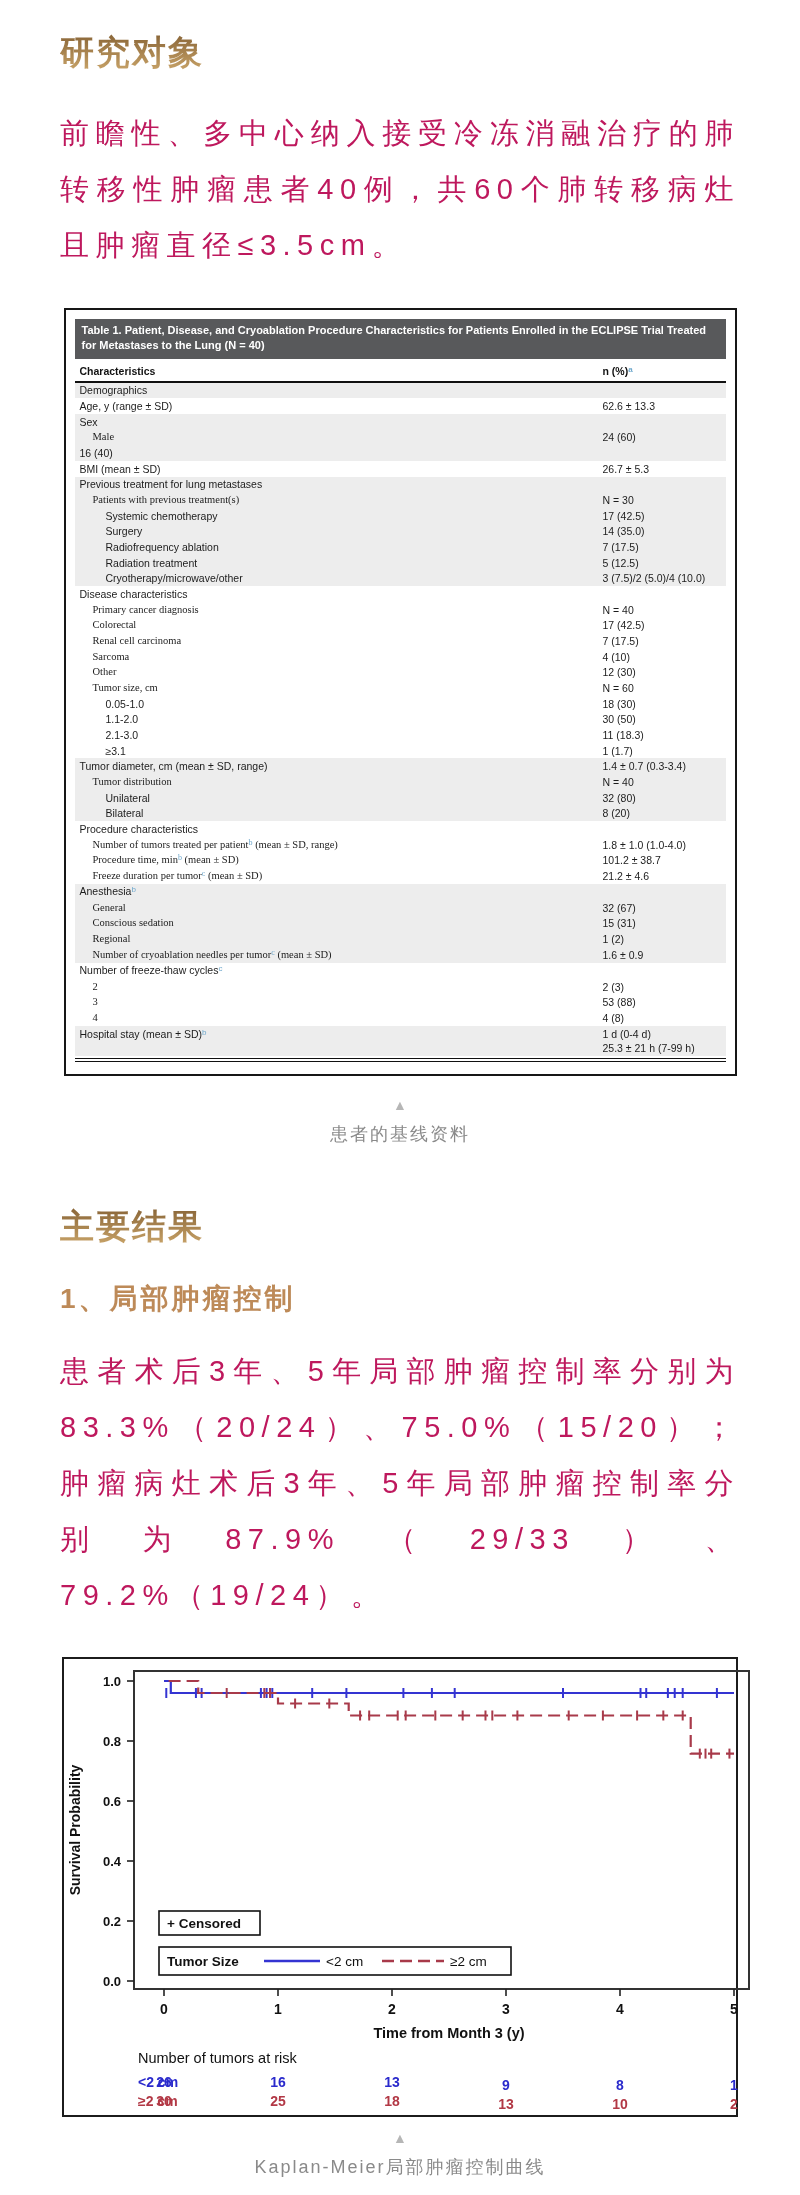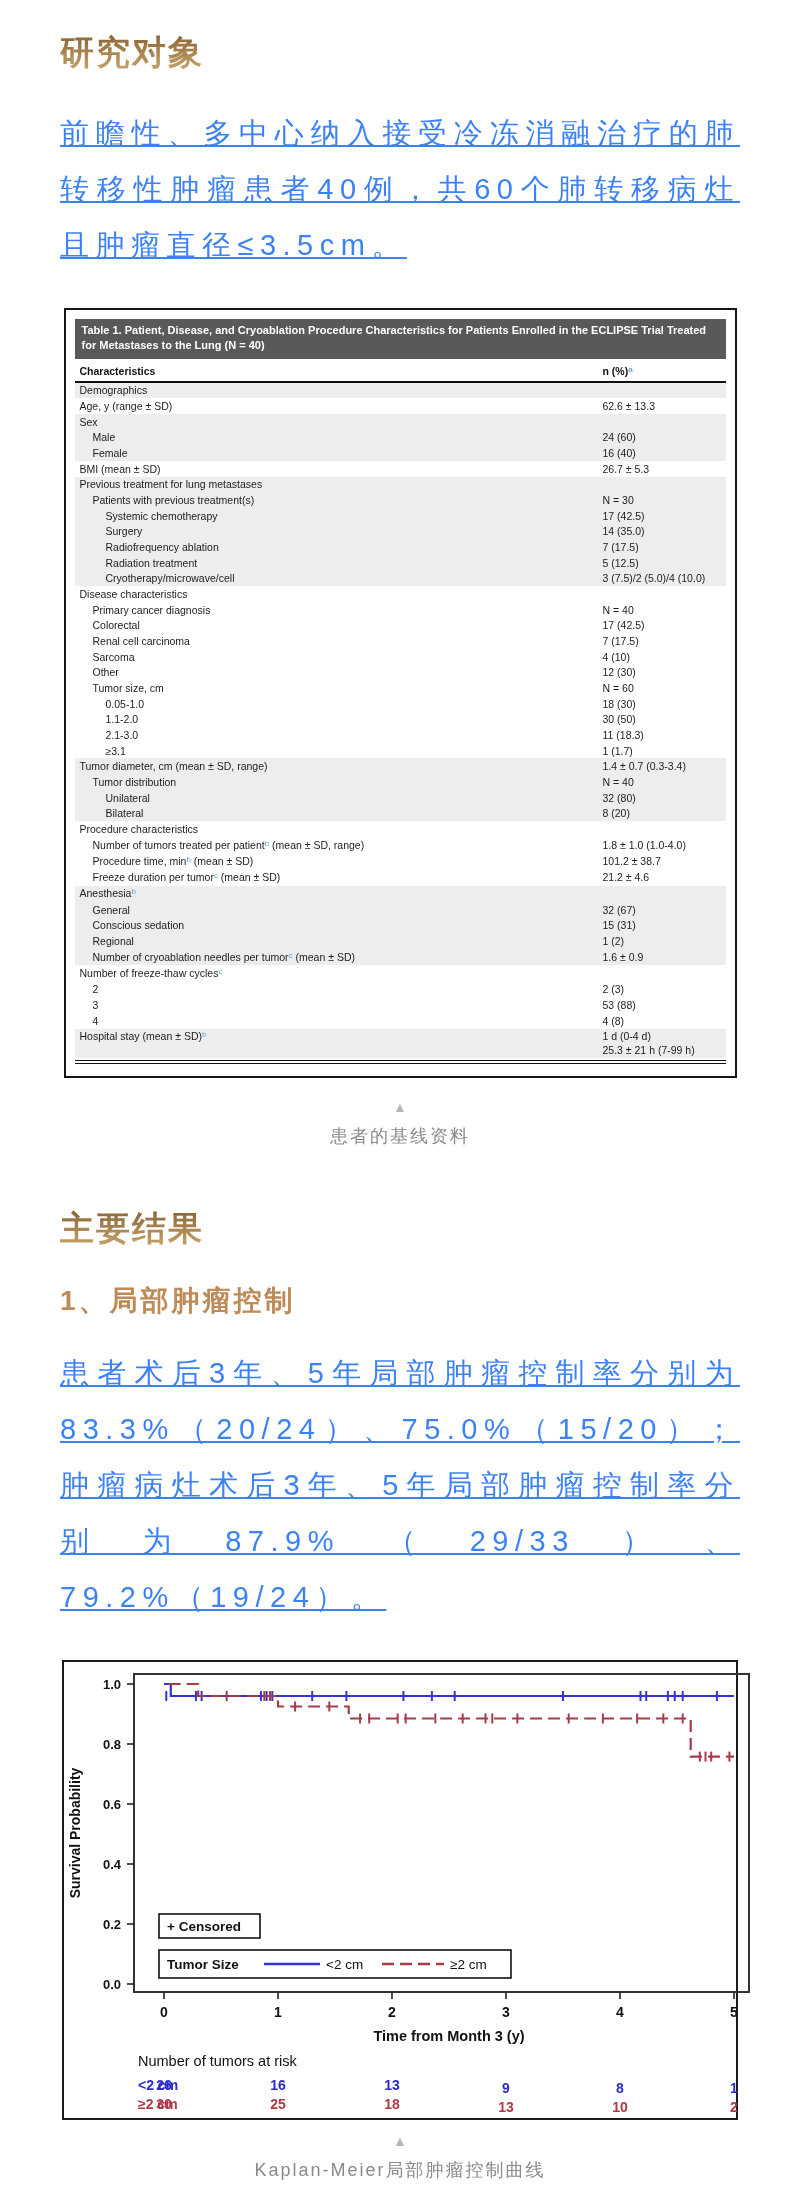--- a/index.html
+++ b/index.html
@@ -16,21 +16,21 @@
     color: #a1793f; margin: 0 0 30px;
   }
   @supports (-webkit-background-clip: text) {
     .gold-heading {
       background-image: linear-gradient(180deg, #8a6638 10%, #c9a469 90%);
       -webkit-background-clip: text; -webkit-text-fill-color: transparent;
     }
   }
   .body-para {
     font-size: 29px; line-height: 1.93; letter-spacing: 6.5px;
-    text-align: justify; color: #3b82f6; margin: 0 0 34px; text-decoration: underline;
+    text-align: justify; color: #be185d; margin: 0 0 34px;
   }
 
   
   .tbl-frame {
     width: 673px; margin: 6px auto 22px;
     border: 2px solid #161616; background: #ffffff;
     padding: 9px 9px 12px;
   }
   .tbl-titlebar {
     background: #58595b; color: #ffffff;
@@ -39,21 +39,21 @@
   }
   .tbl-colhead {
     display: flex; align-items: flex-end;
     font-size: 10.5px; font-weight: 700; color: #111;
     padding: 6px 5px 4px; border-bottom: 2px solid #111111;
   }
   .tbl-row { display: flex; font-size: 10.5px; line-height: 1.34; padding: 0.8px 5px; color: #1c1c1c; }
   .tbl-row.shaded { background: #ededed; }
   .tbl-lab { flex: 1; }
   .tbl-val { width: 118px; }
-  .ind-1 { padding-left: 13px; }
+  .ind-1 { padding-left: 13px; font-family: Liberation Serif, serif; }
   .ind-2 { padding-left: 26px; }
   .sup { color: #6fa8cc; font-size: 8px; position: relative; top: -3px; }
   .tbl-bottomline { margin-top: 2px; height: 4px; border-top: 1px solid #111; border-bottom: 1px solid #111; }
 
   
   .caption-block { text-align: center; margin: 14px 0 58px; }
   .tri { display: block; color: #b6b6b6; font-size: 14px; line-height: 1; margin-bottom: 10px; }
   .cap { color: #8a8a8a; font-size: 18px; letter-spacing: 2px; }
 
   .tan-subheading {
@@ -93,21 +93,20 @@
         </div>
         <div class="tbl-row shaded">
           <div class="tbl-lab">Sex</div>
           <div class="tbl-val"></div>
         </div>
         <div class="tbl-row shaded">
           <div class="tbl-lab ind-1">Male</div>
           <div class="tbl-val">24 (60)</div>
         </div>
         <div class="tbl-row shaded">
-          <div class="tbl-lab ind-1">Female</div>
           <div class="tbl-val">16 (40)</div>
         </div>
         <div class="tbl-row">
           <div class="tbl-lab">BMI (mean ± SD)</div>
           <div class="tbl-val">26.7 ± 5.3</div>
         </div>
         <div class="tbl-row shaded">
           <div class="tbl-lab">Previous treatment for lung metastases</div>
           <div class="tbl-val"></div>
         </div>
@@ -125,21 +124,21 @@
         </div>
         <div class="tbl-row shaded">
           <div class="tbl-lab ind-2">Radiofrequency ablation</div>
           <div class="tbl-val">7 (17.5)</div>
         </div>
         <div class="tbl-row shaded">
           <div class="tbl-lab ind-2">Radiation treatment</div>
           <div class="tbl-val">5 (12.5)</div>
         </div>
         <div class="tbl-row shaded">
-          <div class="tbl-lab ind-2">Cryotherapy/microwave/cell</div>
+          <div class="tbl-lab ind-2">Cryotherapy/microwave/other</div>
           <div class="tbl-val">3 (7.5)/2 (5.0)/4 (10.0)</div>
         </div>
         <div class="tbl-row">
           <div class="tbl-lab">Disease characteristics</div>
           <div class="tbl-val"></div>
         </div>
         <div class="tbl-row">
           <div class="tbl-lab ind-1">Primary cancer diagnosis</div>
           <div class="tbl-val">N = 40</div>
         </div>

